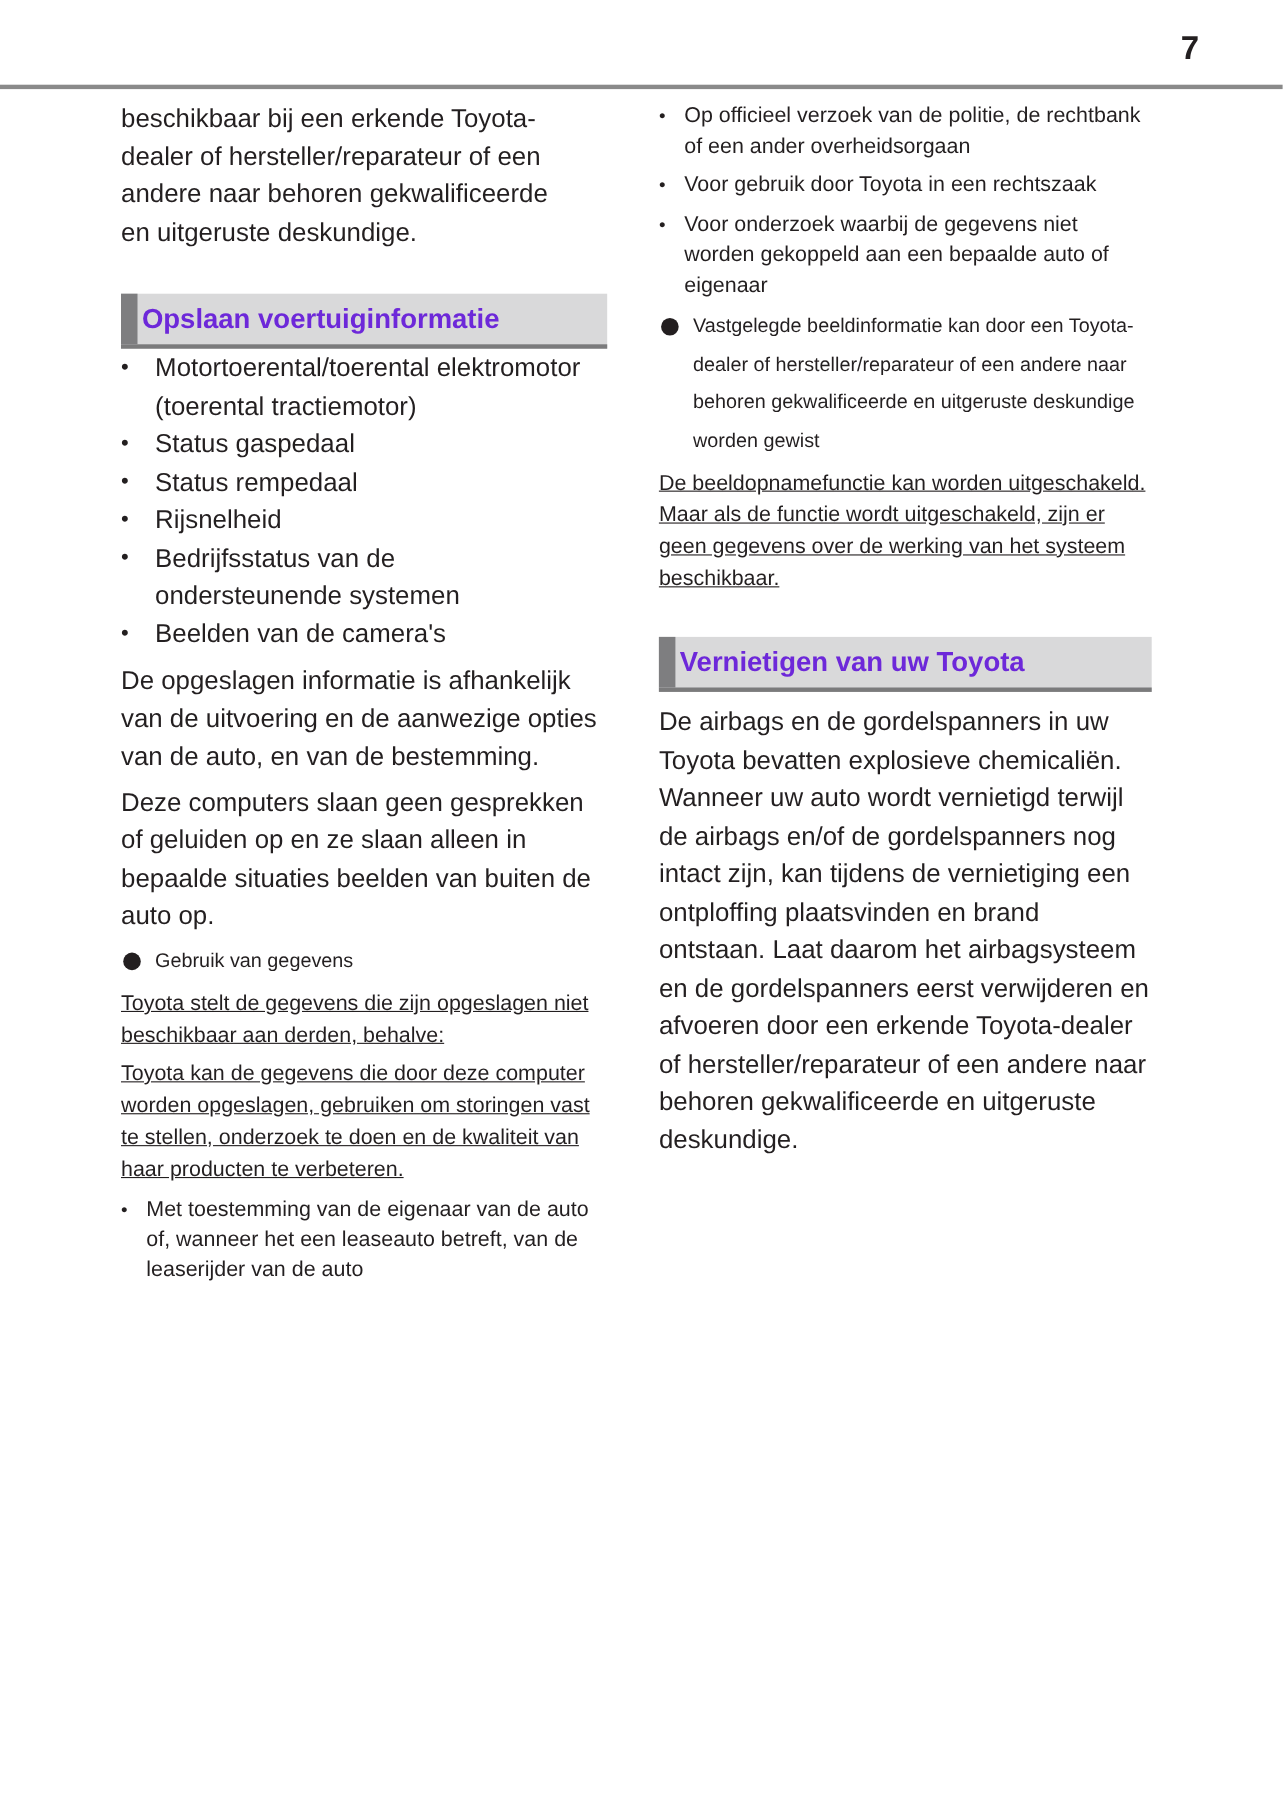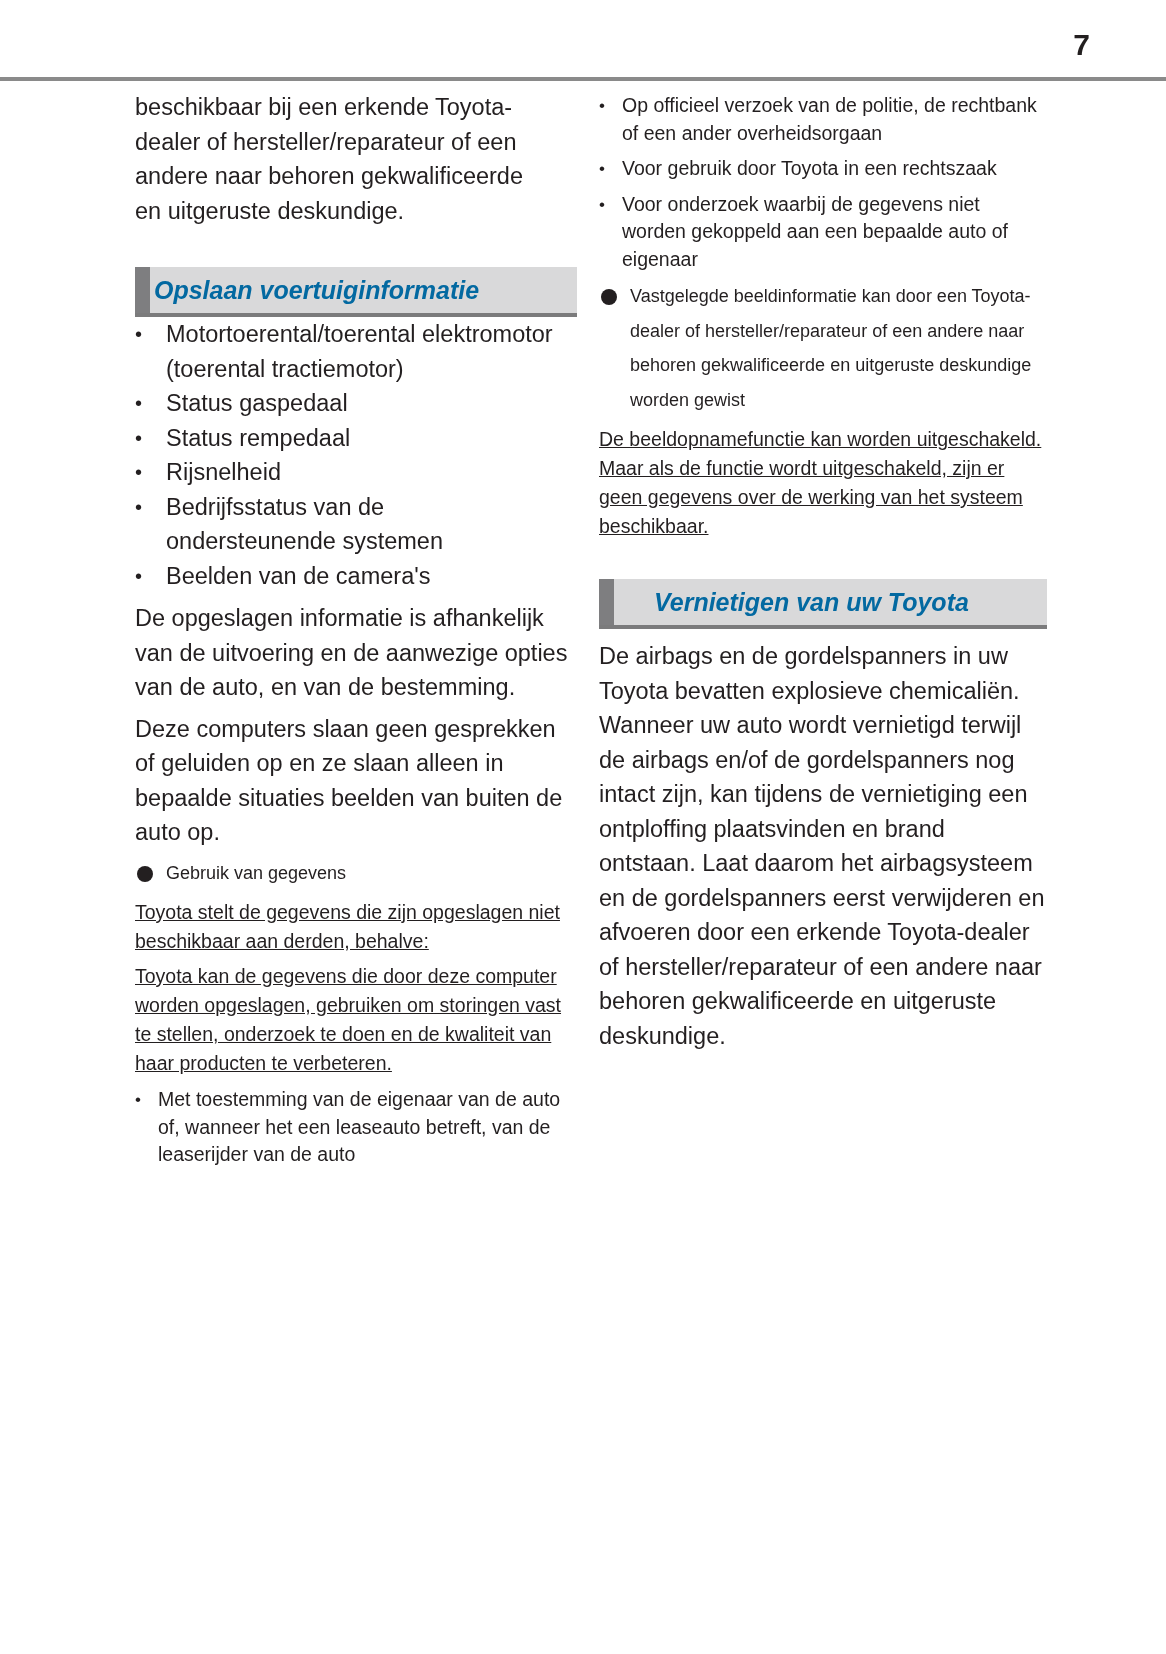--- a/index.html
+++ b/index.html
@@ -9,34 +9,34 @@
   }
   .page-number {
     position: absolute; top: 28px; left: 1050px; width: 40px;
     font-size: 30px; font-weight: bold; text-align: right; color: #231f20;
   }
   .header-rule {
     position: absolute; top: 77px; left: 0; width: 1166px; height: 4px;
     background: #8a8a8a;
   }
   .col { position: absolute; top: 90px; }
-  .col-left { left: 135px; width: 442px; }
+  .col-left { left: 110px; width: 442px; }
   .col-right { left: 599px; width: 448px; }
 
   .p-large { font-size: 23.5px; line-height: 34.5px; margin: 0; }
   .p-small { font-size: 19.5px; line-height: 30.5px; margin: 0; text-decoration: underline; }
 
   .heading {
     position: relative; background: #d9d9da; height: 46px;
     border-bottom: 4px solid #7b7b7c;
     display: flex; align-items: center;
   }
   .heading .bar { width: 15px; height: 100%; background: #7e7e80; }
   .heading .title {
-    font-size: 25px; font-weight: bold; padding-left: 4px; color: #0369a1; font-style: italic;
+    font-size: 25px; font-weight: bold; padding-left: 4px; color: #6d28d9;
   }
 
   .ul-large { list-style: none; margin: 0; padding: 0; }
   .ul-large li { position: relative; padding-left: 31px; font-size: 23.5px; line-height: 34.5px; }
   .ul-large li .b { position: absolute; left: 0; top: 0; font-size: 20px; }
 
   .ul-small { list-style: none; margin: 0; padding: 0; }
   .ul-small li { position: relative; padding-left: 23px; font-size: 19.5px; line-height: 27.5px; margin-bottom: 8px; }
   .ul-small li .b { position: absolute; left: 0; top: 0; font-size: 17px; }
 
@@ -96,19 +96,19 @@
     <li><span class="b">•</span><span>Voor onderzoek waarbij de gegevens niet worden gekoppeld aan een bepaalde auto of eigenaar</span></li>
   </ul>
 
   <div class="dot-item" style="margin-top:-2px; width:405px;">
     <span class="dot"></span>
     <span>Vastgelegde beeldinformatie kan door een Toyota-dealer of hersteller/reparateur of een andere naar behoren gekwalificeerde en uitgeruste deskundige worden gewist</span>
   </div>
 
   <p class="p-small" style="margin-top:8px; line-height:29px;">De beeldopnamefunctie kan worden uitgeschakeld. Maar als de functie wordt uitgeschakeld, zijn er geen gegevens over de werking van het systeem beschikbaar.</p>
 
-  <div class="heading" style="margin-top:38px;gap:36px;">
+  <div class="heading" style="margin-top:38px;">
     <span class="bar"></span>
     <span class="title">Vernietigen van uw Toyota</span>
   </div>
 
   <p class="p-large" style="margin-top:10px;">De airbags en de gordelspanners in uw Toyota bevatten explosieve chemicaliën. Wanneer uw auto wordt vernietigd terwijl de airbags en/of de gordelspanners nog intact zijn, kan tijdens de vernietiging een ontploffing plaatsvinden en brand ontstaan. Laat daarom het airbagsysteem en de gordelspanners eerst verwijderen en afvoeren door een erkende Toyota-dealer of hersteller/reparateur of een andere naar behoren gekwalificeerde en uitgeruste deskundige.</p>
 </div>
 
 </body></html>

